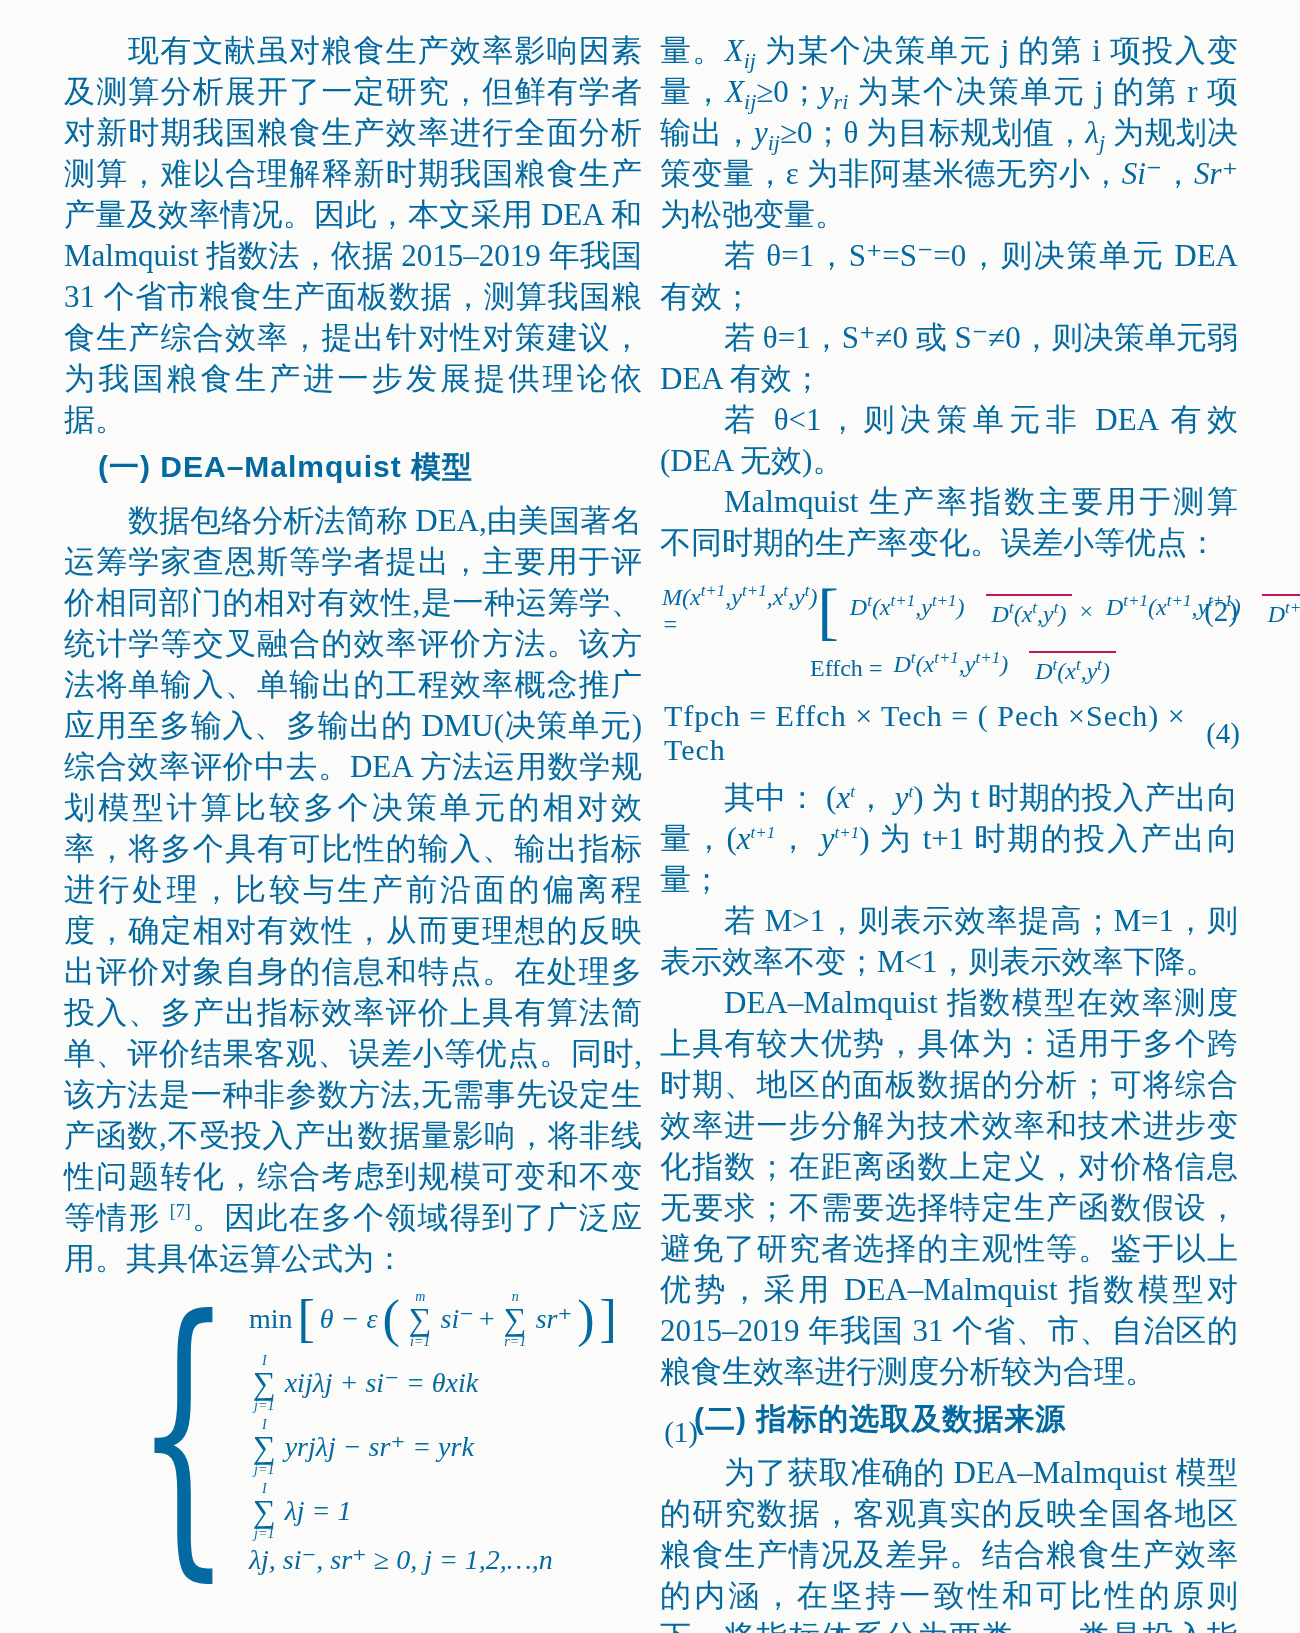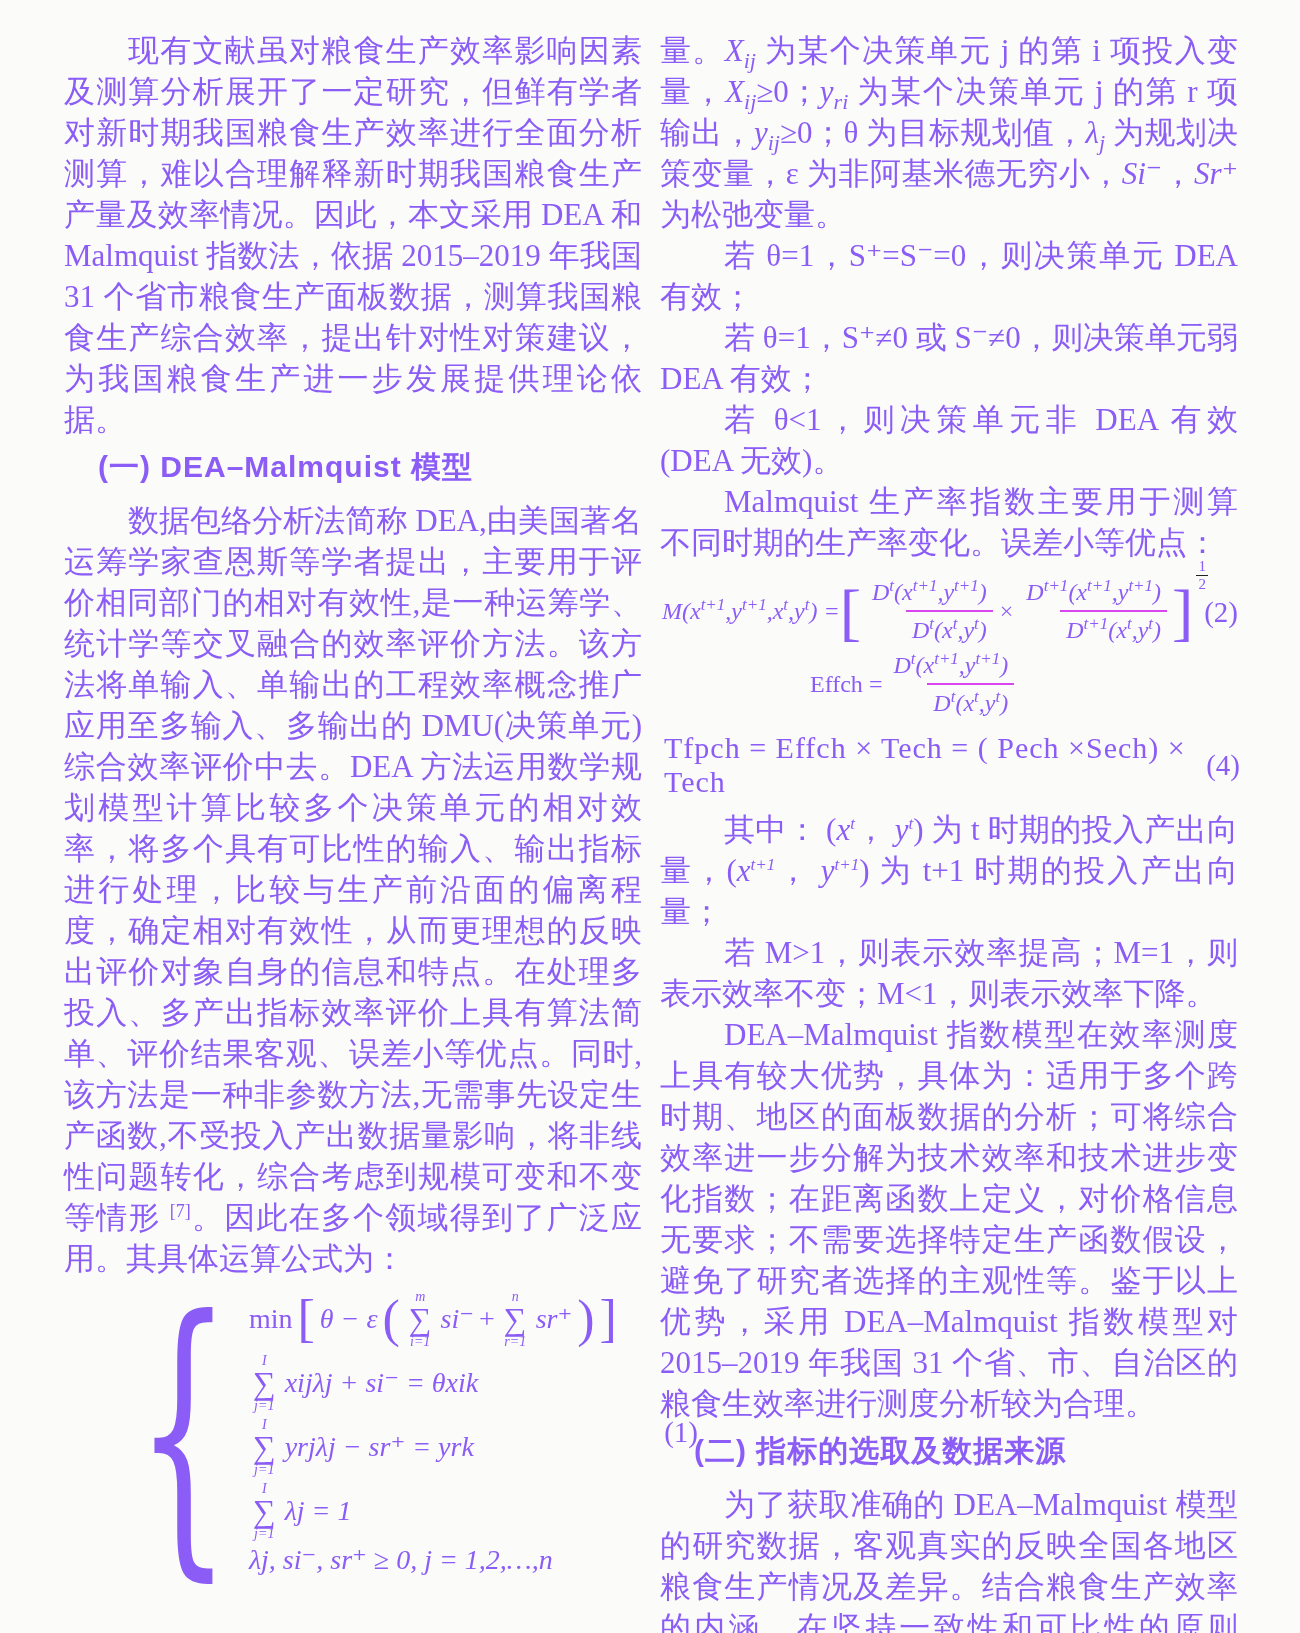--- a/index.html
+++ b/index.html
@@ -1,20 +1,20 @@
 <!DOCTYPE html>
 <html><head>
 <meta charset="utf-8">
 <style>
   html,body{margin:0;padding:0;}
   .page{
     position:relative;
     width:1300px;height:1633px;
     background:#fbfbfa;
-    color:#8b5cf6;
+    color:#0369a1;
     font-family:"Liberation Serif","DejaVu Serif",serif;
     overflow:hidden;
   }
   .col{position:absolute;top:30px;width:578px;}
   .col-left{left:64px;}
   .col-right{left:660px;}
   p.body{margin:0;font-size:31px;line-height:41px;text-align:justify;}
   .ind{text-indent:64px;}
   h2.sec{
     font-family:"Liberation Sans","DejaVu Sans",sans-serif;
@@ -51,23 +51,23 @@
   .f1row{display:flex;align-items:center;gap:5px;line-height:1;}
   .sum{display:inline-flex;flex-direction:column;align-items:center;margin:0 4px;}
   .sum .t,.sum .b{font-size:14px;line-height:13px;font-style:italic;}
   .sum .o{font-size:32px;line-height:32px;font-style:normal;}
   .bigd{font-size:52px;font-style:normal;line-height:1;font-weight:400;}
 
   
   .f23{font-size:24px;font-style:italic;}
   .f2pad{padding-left:2px;margin:16px 0 4px 0;}
   .f3pad{padding-left:150px;margin:8px 0 4px 0;}
-  .frac{display:inline-flex;flex-direction:column;align-items:flex-end;margin:0 5px;}
+  .frac{display:inline-flex;flex-direction:row;align-items:flex-start;margin:0 5px;gap:15px;}
   .fnum{padding:0 6px 4px;white-space:nowrap;}
-  .fden{border-top:2px solid #d946ef;padding:5px 6px 0;white-space:nowrap;}
+  .fden{border-top:2px solid #be185d;padding:5px 6px 0;white-space:nowrap;}
   .bigd2{font-size:64px;font-style:normal;line-height:1;font-weight:400;}
   .pow{display:inline-flex;flex-direction:column;align-items:center;
        font-size:15px;font-style:normal;margin-left:3px;transform:translateY(-36px);}
   .pow .under{border-top:1.5px solid #222;padding:0 2px;}
   .times{font-style:normal;margin:0 2px;}
 
   
   .f4pad{padding-left:4px;margin:14px 0 10px 0;}
   .f4expr{font-size:30px;font-style:normal;letter-spacing:1px;}
 </style>

